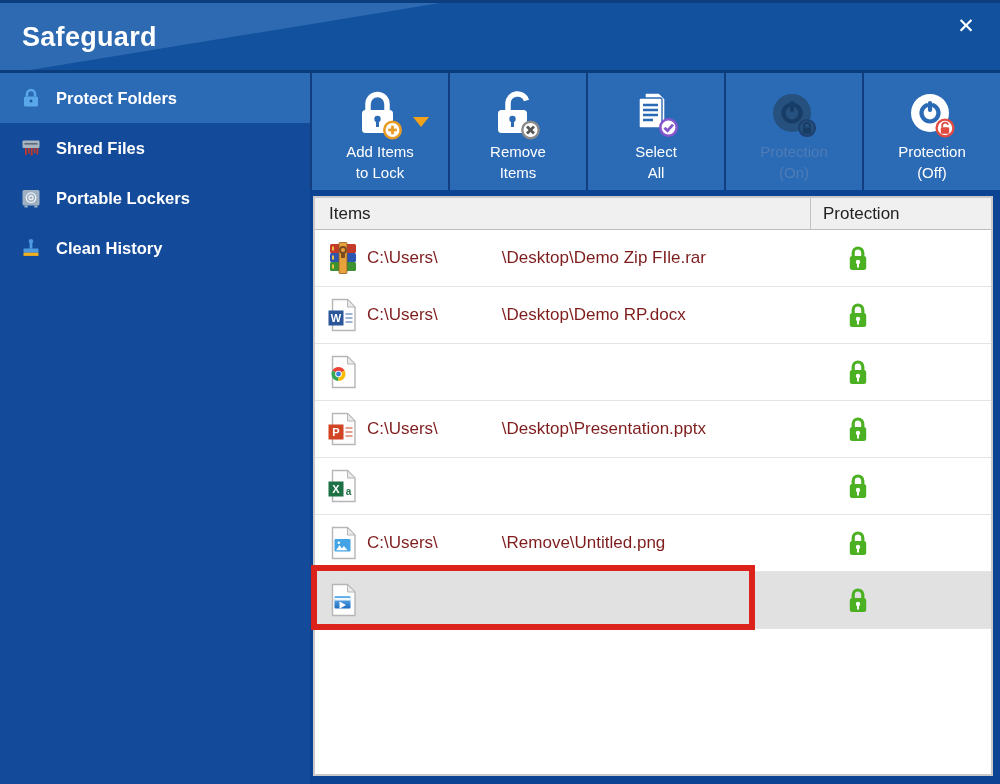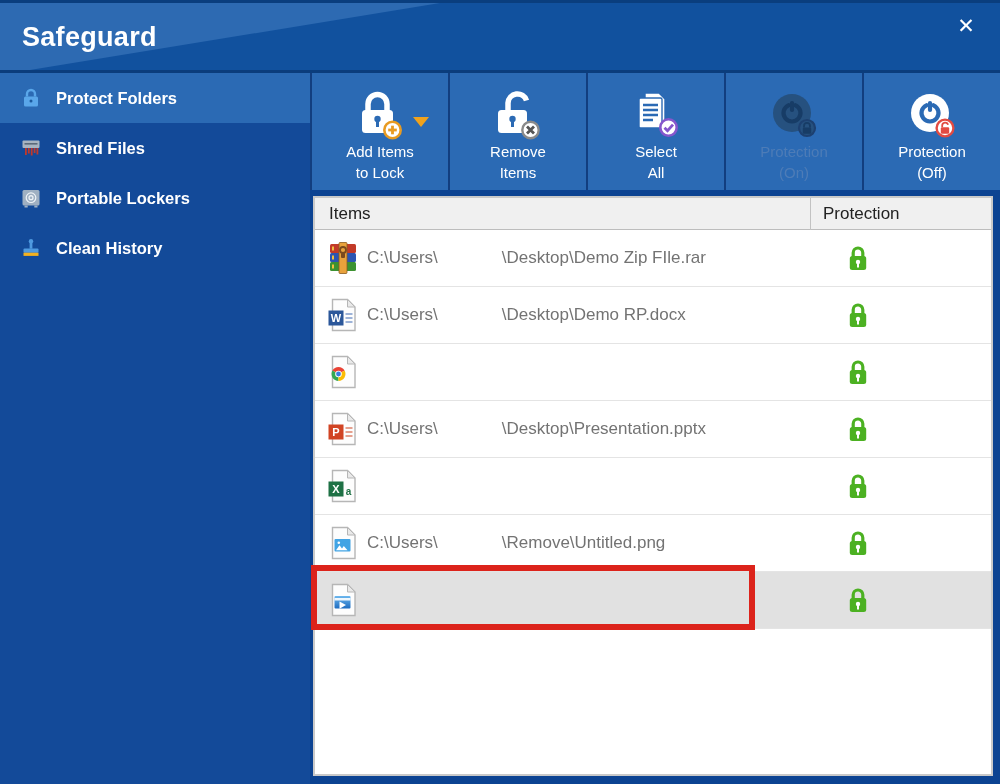--- a/index.html
+++ b/index.html
@@ -69,21 +69,21 @@
     position:relative; height:32px; background:#f0f0f0; border-bottom:1px solid #bdbdbd;
   }
   .thead .col-items { position:absolute; left:14px; top:0; line-height:32px; font-size:17px; color:#222; }
   .thead .col-prot  { position:absolute; left:508px; top:0; line-height:32px; font-size:17px; color:#222; }
   .thead .col-div   { position:absolute; left:495px; top:0; width:1px; height:32px; background:#c2c2c2; }
 
   .row { position:relative; height:57px; border-bottom:1px solid #e4e4e4; background:#fff; }
   .row.selected { background:#e1e1e1; }
   .f-icon { position:absolute; left:13px; top:50%; transform:translateY(-50%); width:30px; height:34px; }
   .f-path {
-    position:absolute; left:52px; top:0; line-height:56px; font-size:17px; color:#737373;
+    position:absolute; left:52px; top:0; line-height:56px; font-size:17px; color:#7f1d1d;
     white-space:nowrap;
     text-align:right;
   }
   .redact { display:inline-block; width:64px; height:22px; vertical-align:middle; }
   .row.selected .redact { background:#fff; border-radius:3px; }
   .p-lock { position:absolute; left:532px; top:50%; transform:translateY(-50%); width:22px; height:28px; }
 
   
   .annotation {
     position:absolute; left:311px; top:565px; width:444px; height:65px;

